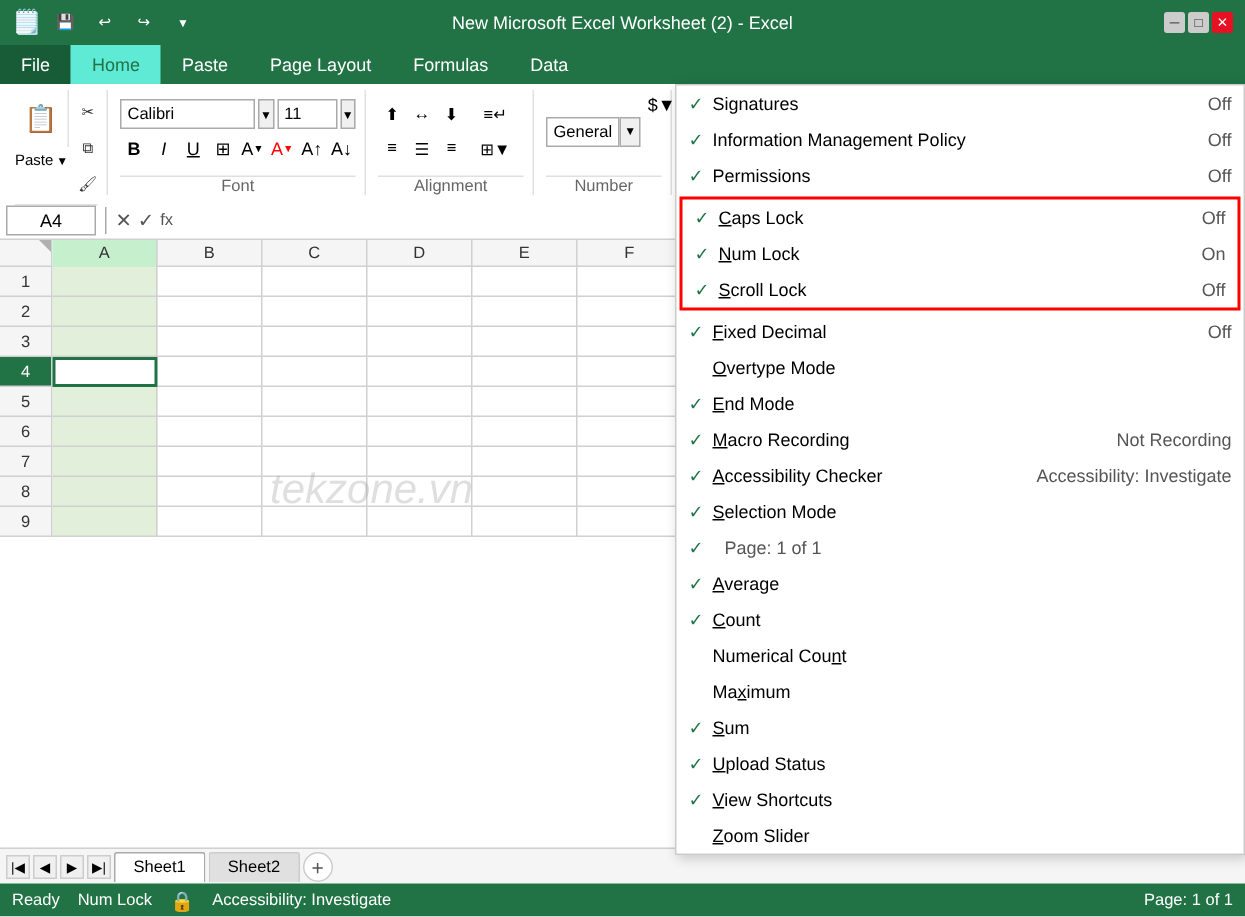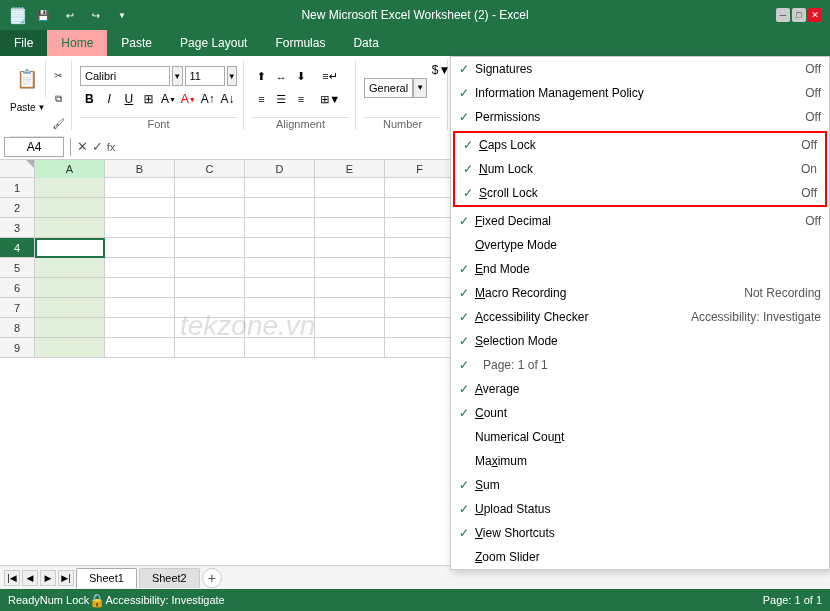--- a/index.html
+++ b/index.html
@@ -14,21 +14,21 @@
       justify-content: space-between;
       padding: 0 8px;
       color: #fff;
     }
     .title-bar-left { display: flex; align-items: center; gap: 6px; }
     .title-bar-buttons { display: flex; gap: 2px; }
     .title-btn { width: 14px; height: 14px; background: #ccc; border-radius: 2px; cursor: pointer; font-size: 9px; display: flex; align-items: center; justify-content: center; color: #333; }
     .qat-btn { width: 20px; height: 20px; display: flex; align-items: center; justify-content: center; cursor: pointer; color: #fff; font-size: 10px; }
     .ribbon-tabs { background: #217346; display: flex; height: 26px; }
     .ribbon-tab { padding: 4px 14px; color: #fff; font-size: 12px; cursor: pointer; display: flex; align-items: center; }
-    .ribbon-tab.active { background: #fca5a5; color: #217346; }
+    .ribbon-tab.active { background: #5eead4; color: #217346; }
     .ribbon-content { display: flex; height: 80px; padding: 4px 4px; gap: 2px; }
     .ribbon-group { display: flex; flex-direction: column; border-right: 1px solid #e0e0e0; padding: 0 6px; min-width: 60px; }
     .ribbon-group-content { display: flex; flex: 1; align-items: center; gap: 2px; }
     .ribbon-group-label { font-size: 11px; color: #666; text-align: center; padding-top: 0; border-top: 1px solid #e0e0e0; margin-top: 2px; }
     .ribbon-btn { width: 28px; height: 28px; display: flex; flex-direction: column; align-items: center; justify-content: center; cursor: pointer; border-radius: 2px; font-size: 10px; color: #333; }
     
     
     .paste-area { display: flex; flex-direction: column; width: 50px; }
     .paste-top { height: 38px; border-right: 1px solid #e0e0e0; display: flex; align-items: center; justify-content: center; cursor: pointer; }
     .paste-bottom { height: 18px; display: flex; align-items: center; justify-content: center; cursor: pointer; font-size: 10px; gap: 2px; }
@@ -57,21 +57,21 @@
     .grid-cell.col-highlight { background: #e2efda; }
     
     
     .sheet-tabs-bar { height: 24px; background: #f5f5f5; border-top: 1px solid #d0d0d0; display: flex; align-items: center; padding: 0 4px; gap: 2px; }
     .sheet-tab { height: 20px; padding: 0 12px; background: #e0e0e0; border: 1px solid #ccc; border-bottom: none; font-size: 11px; cursor: pointer; display: flex; align-items: center; border-radius: 2px 2px 0 0; }
     .sheet-tab.active { background: #fff; border-color: #aaa; }
     .add-sheet-btn { width: 20px; height: 20px; border: 1px solid #ccc; border-radius: 50%; display: flex; align-items: center; justify-content: center; cursor: pointer; font-size: 14px; color: #555; background: #fff; }
 
     
     .status-bar { height: 22px; background: #217346; display: flex; align-items: center; justify-content: space-between; padding: 0 8px; color: #fff; font-size: 11px; }
-    .status-left { display: flex; align-items: center; }
+    .status-left { display: flex; gap: 12px; align-items: center; }
     .status-right { display: flex; gap: 12px; align-items: center; }
     .status-icon { font-size: 13px; cursor: pointer; }
 
     
     .dropdown-overlay { position: absolute; top: 56px; right: 0; width: 380px; background: #fff; border: 1px solid #ccc; box-shadow: 2px 2px 8px rgba(0,0,0,0.2); z-index: 100; font-size: 12px; max-height: 555px; overflow-y: auto; }
     .dropdown-item { display: flex; align-items: center; height: 24px; padding: 0 8px; cursor: pointer; }
     .dropdown-item .check { width: 16px; color: #217346; font-size: 12px; flex-shrink: 0; }
     .dropdown-item .item-label { flex: 1; }
     .dropdown-item .item-value { color: #555; margin-left: 8px; }
 

